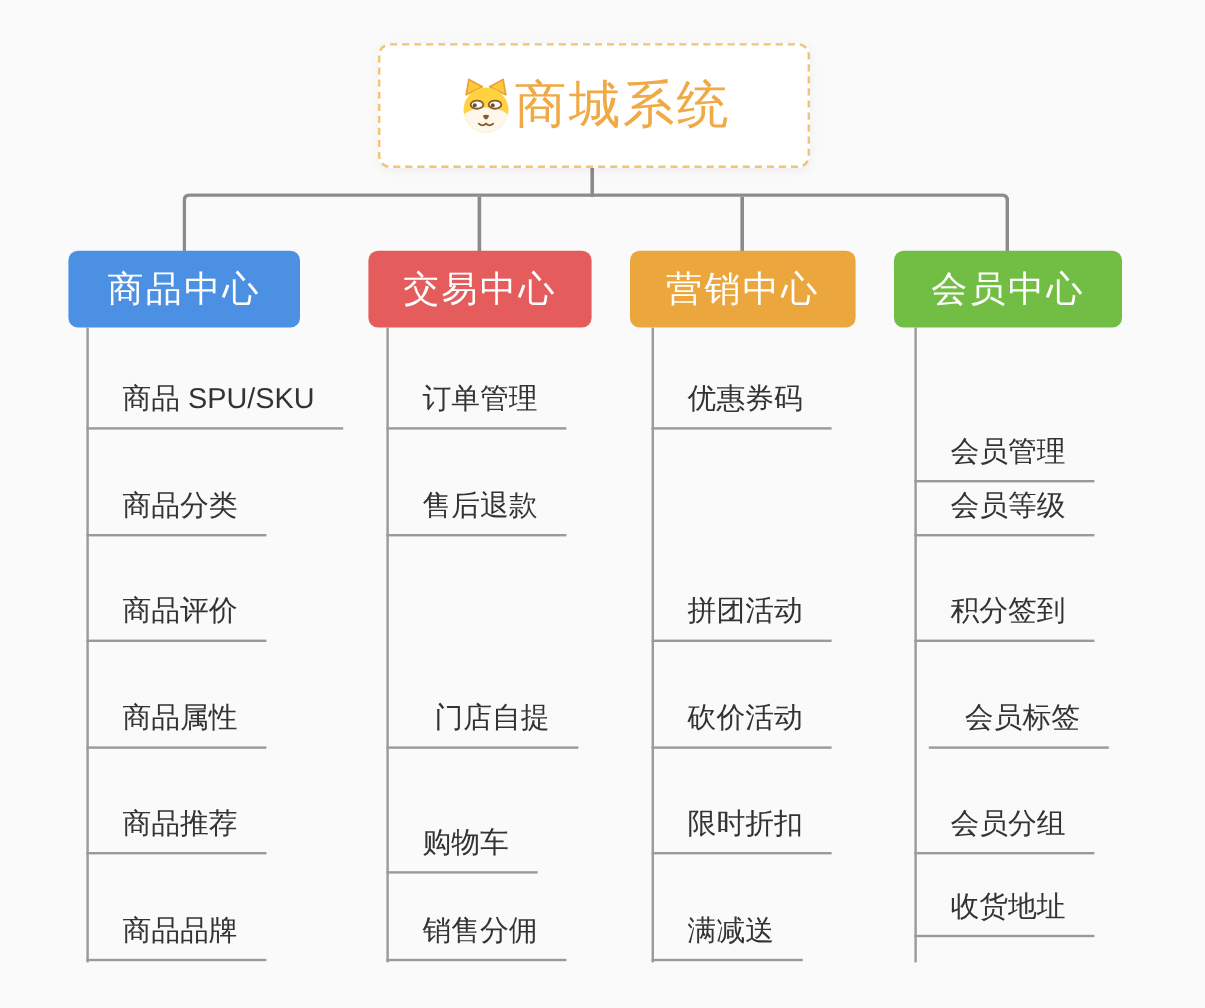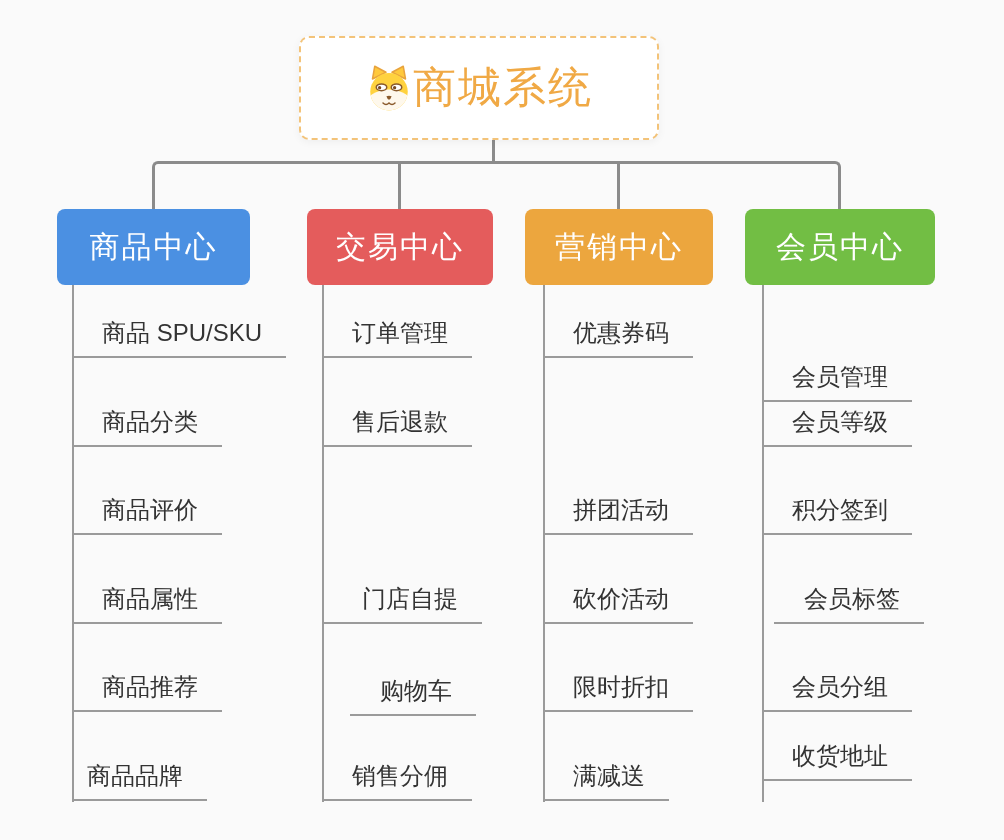--- a/index.html
+++ b/index.html
@@ -10,21 +10,21 @@
   .canvas {
     position: relative;
     width: 1004px;
     height: 840px;
     background: #fafafa;
     overflow: hidden;
   }
   
   .root-node {
     position: absolute;
-    left: 299px; top: 36px;
+    left: 315px; top: 36px;
     width: 360px; height: 104px;
     box-sizing: border-box;
     background: #ffffff;
     border: 2px dashed #f3c379;
     border-radius: 10px;
     box-shadow: 0 2px 8px rgba(0,0,0,0.05);
     display: flex;
     align-items: center;
     justify-content: center;
     z-index: 3;
@@ -48,21 +48,21 @@
                  border-top-width: 3px; border-left-width: 3px;
                  border-top-left-radius: 6px; }
   #bus-right   { left: 494px; top: 161px; width: 347px; height: 49px;
                  border-top-width: 3px; border-right-width: 3px;
                  border-top-right-radius: 6px; }
   #drop-2      { left: 398px; top: 164px; width: 3px; height: 46px; }
   #drop-3      { left: 617px; top: 164px; width: 3px; height: 46px; }
   
   .branch-header {
     position: absolute;
-    top: 209px; height: 76px;
+    top: 209px; height: 64px;
     box-sizing: border-box;
     border-radius: 8px;
     display: flex;
     align-items: center;
     justify-content: center;
     z-index: 2;
   }
   .branch-header span {
     color: #ffffff;
     font-size: 30px;
@@ -129,31 +129,31 @@
 <div class="branch-header" style="left: 57px; width: 193px; background: rgb(75, 144, 226);">
     <span>商品中心</span>
   </div>
     <div class="leaf-col" style="left: 72px;">
     <div class="trunk"></div>
   <div class="leaf" style="top: 45px;">商品 SPU/SKU</div>
       <div class="leaf" style="top: 134px;">商品分类</div>
       <div class="leaf" style="top: 222px;">商品评价</div>
       <div class="leaf" style="top: 311px;">商品属性</div>
       <div class="leaf" style="top: 399px;">商品推荐</div>
-      <div class="leaf" style="top: 488px; padding-left: 15px;">商品品牌</div>
+      <div class="leaf" style="top: 488px;">商品品牌</div>
     </div>
     <div class="branch-header" style="left: 307px; width: 186px; background: rgb(228, 92, 92);">
     <span>交易中心</span>
   </div>
     <div class="leaf-col" style="left: 322px;">
     <div class="trunk"></div>
   <div class="leaf" style="top: 45px;">订单管理</div>
       <div class="leaf" style="top: 134px;">售后退款</div>
       <div class="leaf" style="top: 311px; padding-left: 40px;">门店自提</div>
-      <div class="leaf" style="top: 403px; margin-left: 28px;">购物车</div>
+      <div class="leaf" style="top: 415px;">购物车</div>
       <div class="leaf" style="top: 488px;">销售分佣</div>
     </div>
     <div class="branch-header" style="left: 525px; width: 188px; background: rgb(236, 166, 62);">
     <span>营销中心</span>
   </div>
     <div class="leaf-col" style="left: 543px;">
     <div class="trunk"></div>
   <div class="leaf" style="top: 45px;">优惠券码</div>
       <div class="leaf" style="top: 222px;">拼团活动</div>
       <div class="leaf" style="top: 311px;">砍价活动</div>

